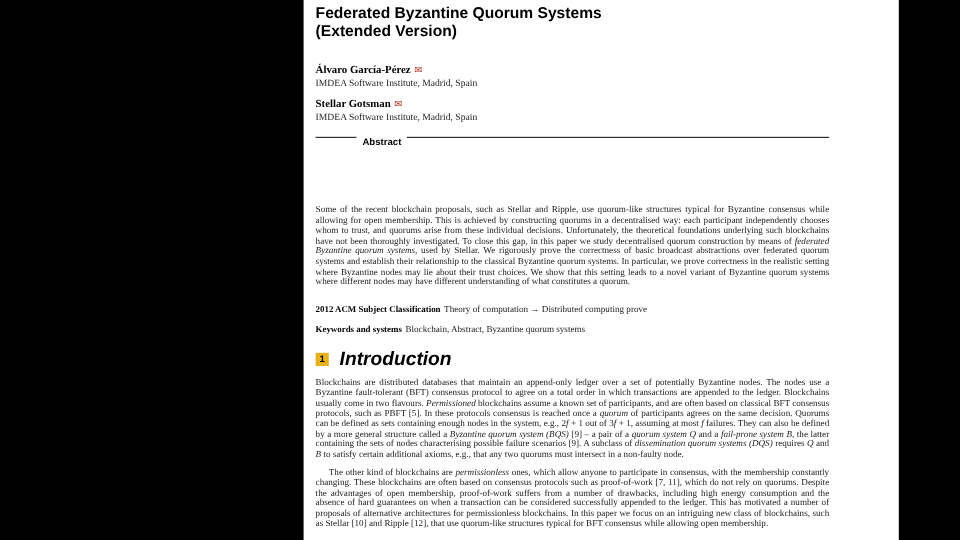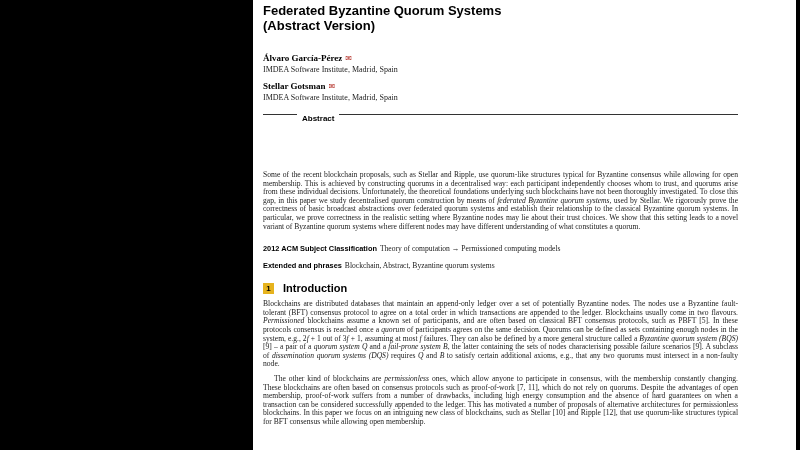--- a/index.html
+++ b/index.html
@@ -10,21 +10,21 @@
     font-family: "Liberation Serif", "DejaVu Serif", serif;
   }
   .viewer {
     position: relative;
     width: 800px; height: 450px;
     background: #000;
   }
   .page {
     position: absolute;
     left: 253px; top: 0;
-    width: 543px; height: 450px;
+    width: 496px; height: 450px;
     background: #ffffff;
     overflow: hidden;
   }
   .content {
     padding: 3px 58px 0 10px;
     color: #111;
   }
   .paper-title {
     font-family: "Liberation Sans", "DejaVu Sans", sans-serif;
     font-weight: 700;
@@ -78,21 +78,21 @@
     margin-top: 48px;
   }
   .meta-line {
     margin-top: 13px;
     font-size: 7.6px;
     line-height: 9px;
     color: #1a1a1a;
   }
   .meta-line.keywords { margin-top: 8px; }
   .meta-label {
-    font-family: Liberation Sans, sans-serif;
+    font-family: Liberation Serif, serif;
     font-weight: 700;
     font-size: 7.4px;
     color: #000;
     margin-right: 3px;
   }
   .section-heading {
     display: flex;
     align-items: center;
     margin-top: 12px;
     margin-bottom: 6px;
@@ -104,37 +104,38 @@
     font-family: "Liberation Sans", "DejaVu Sans", sans-serif;
     font-weight: 700;
     font-size: 8px;
     display: flex;
     align-items: center;
     justify-content: center;
   }
   .section-title {
     font-family: "Liberation Sans", "DejaVu Sans", sans-serif;
     font-weight: 700;
-    font-size: 11px;
+    font-size: 16px;
     margin-left: 9px;
     color: #000;
+    font-style: italic;
   }
   .intro-para { margin-top: 0; }
   .intro-para.indented { text-indent: 11px; margin-top: 6px; }
 </style>
 </head>
 <body>
 
 <div class="viewer">
   <div class="page">
     <div class="content">
 
       <div class="paper-title">
         <div>Federated Byzantine Quorum Systems</div>
-        <div>(Abstract Version)</div>
+        <div>(Extended Version)</div>
       </div>
 
       <div class="author-block">
         <div class="author-name"><span>Álvaro García-Pérez</span><span class="envelope">✉</span></div>
         <div class="author-affil">IMDEA Software Institute, Madrid, Spain</div>
       </div>
 
       <div class="author-block second">
         <div class="author-name"><span>Stellar Gotsman</span><span class="envelope">✉</span></div>
         <div class="author-affil">IMDEA Software Institute, Madrid, Spain</div>
@@ -142,25 +143,25 @@
 
       <div class="abstract-rule">
         <div class="seg left"></div>
         <div class="abstract-label">Abstract</div>
         <div class="seg right"></div>
       </div>
 
       <div class="body-text">Some of the recent blockchain proposals, such as Stellar and Ripple, use quorum-like structures typical for Byzantine consensus while allowing for open membership. This is achieved by constructing quorums in a decentralised way: each participant independently chooses whom to trust, and quorums arise from these individual decisions. Unfortunately, the theoretical foundations underlying such blockchains have not been thoroughly investigated. To close this gap, in this paper we study decentralised quorum construction by means of <i>federated Byzantine quorum systems</i>, used by Stellar. We rigorously prove the correctness of basic broadcast abstractions over federated quorum systems and establish their relationship to the classical Byzantine quorum systems. In particular, we prove correctness in the realistic setting where Byzantine nodes may lie about their trust choices. We show that this setting leads to a novel variant of Byzantine quorum systems where different nodes may have different understanding of what constitutes a quorum.</div>
 
       <div class="meta-line">
-        <span class="meta-label">2012 ACM Subject Classification</span><span>Theory of computation → Permissioned computing models</span>
+        <span class="meta-label">2012 ACM Subject Classification</span><span>Theory of computation → Distributed computing prove</span>
       </div>
 
       <div class="meta-line keywords">
-        <span class="meta-label">Extended and phrases</span><span>Blockchain, Abstract, Byzantine quorum systems</span>
+        <span class="meta-label">Keywords and systems</span><span>Blockchain, Abstract, Byzantine quorum systems</span>
       </div>
 
       <div class="section-heading">
         <div class="section-number-box">1</div>
         <div class="section-title">Introduction</div>
       </div>
 
       <div class="body-text intro-para">Blockchains are distributed databases that maintain an append-only ledger over a set of potentially Byzantine nodes. The nodes use a Byzantine fault-tolerant (BFT) consensus protocol to agree on a total order in which transactions are appended to the ledger. Blockchains usually come in two flavours. <i>Permissioned</i> blockchains assume a known set of participants, and are often based on classical BFT consensus protocols, such as PBFT [5]. In these protocols consensus is reached once a <i>quorum</i> of participants agrees on the same decision. Quorums can be defined as sets containing enough nodes in the system, e.g., 2<i>f</i> + 1 out of 3<i>f</i> + 1, assuming at most <i>f</i> failures. They can also be defined by a more general structure called a <i>Byzantine quorum system (BQS)</i> [9] – a pair of a <i>quorum system</i> <i>Q</i> and a <i>fail-prone system</i> <i>B</i>, the latter containing the sets of nodes characterising possible failure scenarios [9]. A subclass of <i>dissemination quorum systems (DQS)</i> requires <i>Q</i> and <i>B</i> to satisfy certain additional axioms, e.g., that any two quorums must intersect in a non-faulty node.</div>
       <div class="body-text intro-para indented">The other kind of blockchains are <i>permissionless</i> ones, which allow anyone to participate in consensus, with the membership constantly changing. These blockchains are often based on consensus protocols such as proof-of-work [7, 11], which do not rely on quorums. Despite the advantages of open membership, proof-of-work suffers from a number of drawbacks, including high energy consumption and the absence of hard guarantees on when a transaction can be considered successfully appended to the ledger. This has motivated a number of proposals of alternative architectures for permissionless blockchains. In this paper we focus on an intriguing new class of blockchains, such as Stellar [10] and Ripple [12], that use quorum-like structures typical for BFT consensus while allowing open membership.</div>
 

